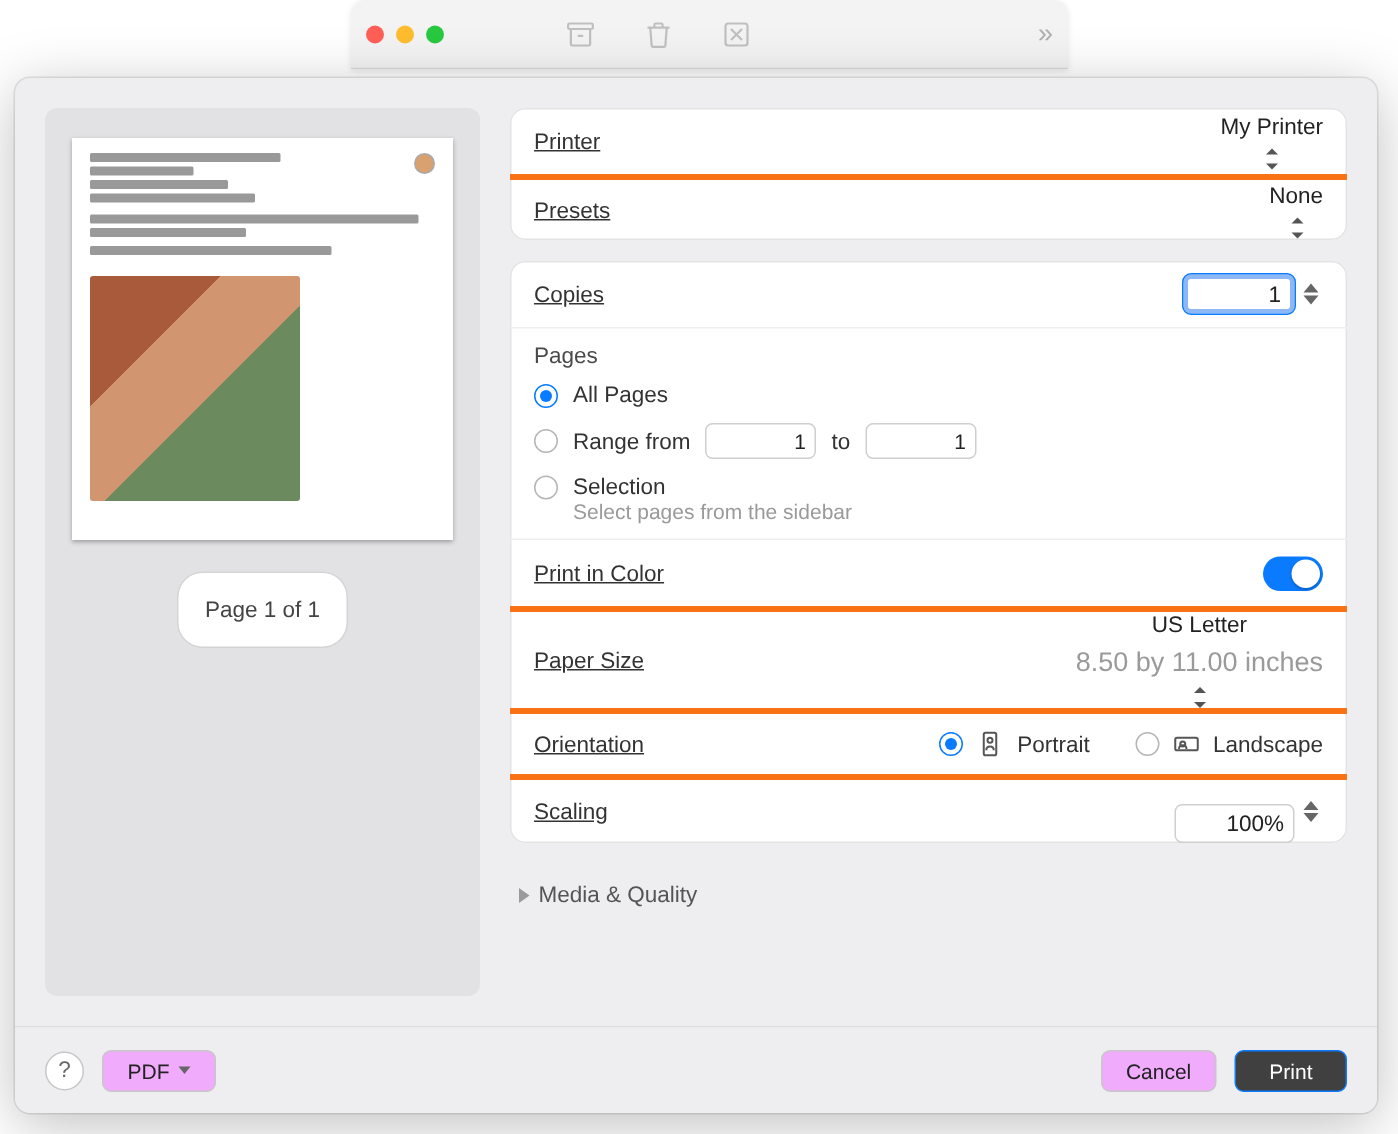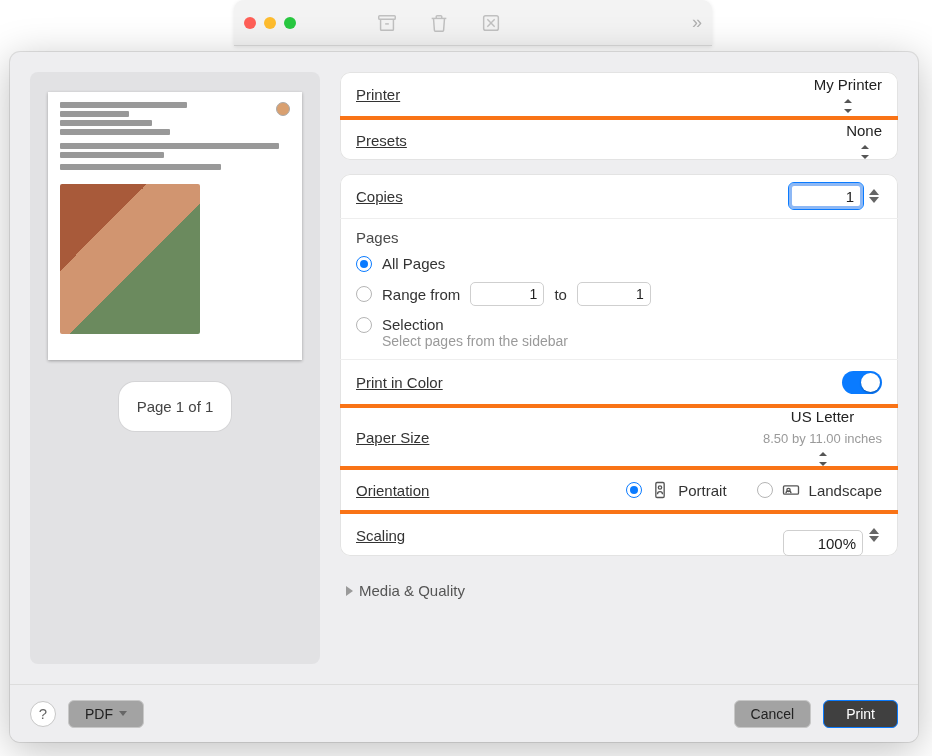--- a/index.html
+++ b/index.html
@@ -101,21 +101,21 @@
 
   .disclose { display:flex; align-items:center; padding:12px 6px 0; gap:6px; color:#555; font-size:15px;}
   .disclose .tri { width:0;height:0;border-top:5px solid transparent;border-bottom:5px solid transparent;border-left:7px solid #9a9a9a;}
 
   
   .footer {
     height:58px; border-top:1px solid #ddd; display:flex; align-items:center; padding:0 20px; gap:12px;
     background:#eeeef0; border-radius:0 0 10px 10px;
   }
   .help { width:26px;height:26px;border-radius:50%;border:1px solid #c7c7c7;background:#fff;display:flex;align-items:center;justify-content:center;color:#666;font-size:15px;}
-  .btn { height:28px; padding:0 16px; border-radius:6px; border:1px solid #c7c7c7; background:#a3a3a3; font-size:14px; color:#222; display:inline-flex; align-items:center; gap:6px;}
+  .btn { height:28px; padding:0 16px; border-radius:6px; border:1px solid #c7c7c7; background:#f0abfc; font-size:14px; color:#222; display:inline-flex; align-items:center; gap:6px;}
   .btn.primary { background:#404040; border-color:#0a7bff; color:#fff; padding:0 22px;}
   .btn .dd { width:0;height:0;border-left:4px solid transparent;border-right:4px solid transparent;border-top:5px solid #666;}
   .footer .spacer{flex:1;}
 </style>
 </head>
 <body>
 
 <div class="bg-window">
   <div class="traffic">
     <span class="dot r"></span>
@@ -222,21 +222,21 @@
           <span class="spacer"></span>
           <span class="switch"></span>
         </div>
 
 
         <div class="row">
           <span class="label">Paper Size</span>
           <span class="spacer"></span>
           <span class="popup">
             <span>US Letter</span>
-            <span class="dimtext" style="font-size:13px">8.50 by 11.00 inches</span>
+            <span class="dimtext" style="font-size:18px">8.50 by 11.00 inches</span>
             <span class="caret"></span>
           </span>
         </div>
 
         <div class="row">
           <span class="label">Orientation</span>
           <span class="spacer"></span>
           <span class="orient-group">
             <span class="radio checked"></span>
             <svg class="orient-ic" viewBox="0 0 24 24" fill="none" stroke="#555" stroke-width="1.6">

